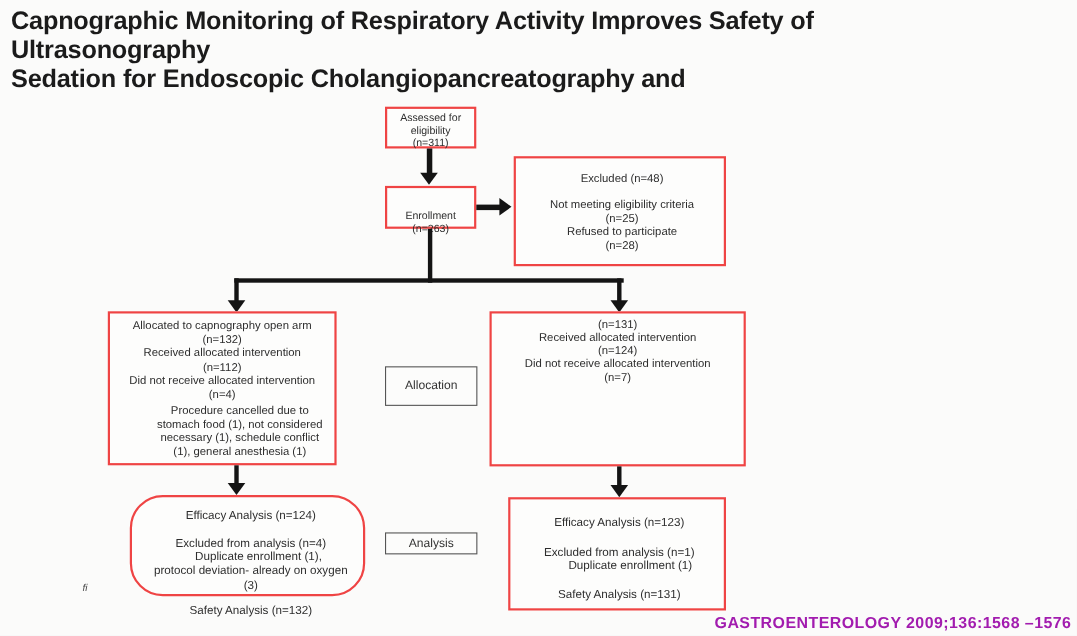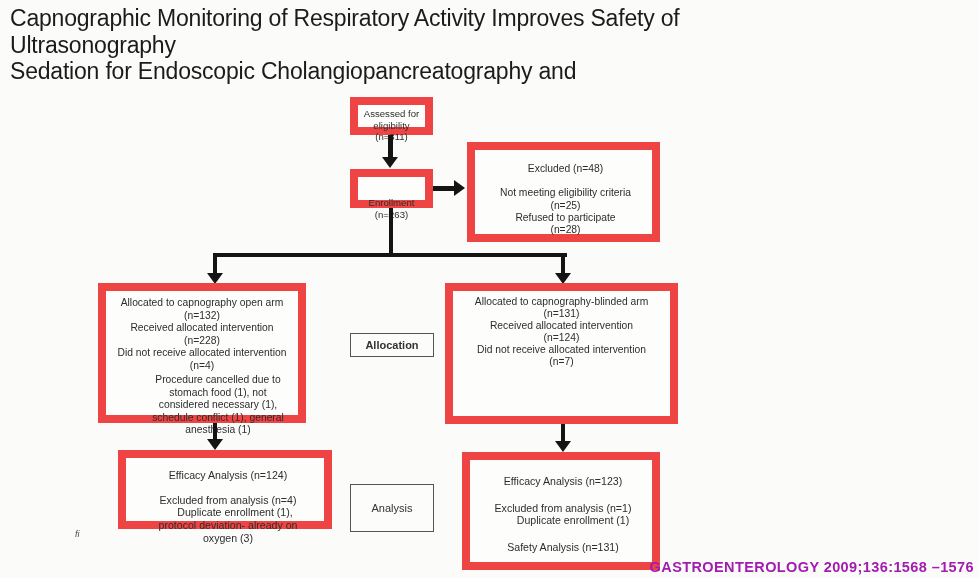--- a/index.html
+++ b/index.html
@@ -1,24 +1,24 @@
 <!DOCTYPE html>
 <html><head>
 <meta charset="utf-8">
 <style>
   html,body{margin:0;padding:0;}
   body{font-family:"Liberation Sans", sans-serif; background:#e9e9e9;}
   #stage{position:relative;width:979px;height:578px;background:#fbfbfa;overflow:hidden;}
 
   
   .slide-title{position:absolute;left:10px;top:5px;width:950px;color:#1b1b1b;
-    font-weight:normal;font-size:23px;line-height:1.16;letter-spacing:-0.2px;}
+    font-weight:bold;font-size:23px;line-height:1.16;letter-spacing:-0.2px;}
 
   
-  .fbox{position:absolute;background:#fdfdfc;border:8px solid #ef4444;color:#2d2d2d;
+  .fbox{position:absolute;background:#fdfdfc;border:2px solid #ef4444;color:#2d2d2d;
     font-size:10.3px;line-height:1.2;box-sizing:border-box;}
   .fbox .c{text-align:center;}
   .fbox .l{text-align:center;}
   .gap10{margin-top:10px;}
   .gap12{margin-top:12px;}
   .gap14{margin-top:14px;}
   .ind14{padding-left:14px;}
   .ind20{padding-left:20px;}
 
   .labelbox{position:absolute;background:#fcfcfb;border:1.5px solid #555;color:#333;
@@ -77,56 +77,56 @@
     <div class="hline" style="left:213px;top:253px;width:354px;height:4px;"></div>
     <div class="vline" style="left:213px;top:253px;width:4px;height:21px;"></div>
     <div class="ah-down" style="left:207px;top:273px;"></div>
     <div class="vline" style="left:561px;top:253px;width:4px;height:21px;"></div>
     <div class="ah-down" style="left:555px;top:273px;"></div>
 
     <div class="fbox" style="left:98px;top:283px;width:208px;height:140px;padding:6px 8px 0 8px;line-height:1.22;">
       <div class="c">Allocated to capnography open arm</div>
       <div class="c">(n=132)</div>
       <div class="c">Received allocated intervention</div>
-      <div class="c">(n=228)</div>
+      <div class="c">(n=112)</div>
       <div class="c">Did not receive allocated intervention</div>
       <div class="c">(n=4)</div>
       <div class="l" style="margin-top:2px;margin-left:32px;">Procedure cancelled due to stomach food (1), not considered necessary (1), schedule conflict (1), general anesthesia (1)</div>
     </div>
 
-    <div class="labelbox" style="left:350px;top:333px;width:84px;height:24px;font-weight:bold;">
+    <div class="labelbox" style="left:350px;top:333px;width:84px;height:36px;">
       <span>Allocation</span>
     </div>
 
     <div class="fbox" style="left:445px;top:283px;width:233px;height:141px;padding:5px 8px 0 8px;line-height:1.17;">
-      <div class="c">Allocated to capnography-blinded arm</div>
       <div class="c">(n=131)</div>
       <div class="c">Received allocated intervention</div>
       <div class="c">(n=124)</div>
       <div class="c">Did not receive allocated intervention</div>
       <div class="c">(n=7)</div>
     </div>
 
     <div class="vline" style="left:213px;top:423px;width:4px;height:18px;"></div>
     <div class="ah-down" style="left:207px;top:439px;"></div>
     <div class="vline" style="left:561px;top:424px;width:4px;height:18px;"></div>
     <div class="ah-down" style="left:555px;top:441px;"></div>
 
-    <div class="fbox" style="left:118px;top:450px;width:214px;height:79px;padding:11px 8px 0 14px;font-size:10.6px;">
+    <div class="fbox" style="left:118px;top:450px;width:214px;height:92px;padding:11px 8px 0 14px;font-size:10.6px;border-radius:30px;">
       <div class="l">Efficacy Analysis (n=124)</div>
       <div class="l gap12">Excluded from analysis (n=4)</div>
       <div class="l ind14">Duplicate enrollment (1),</div>
       <div class="l">protocol deviation- already on oxygen (3)</div>
+      <div class="l gap10">Safety Analysis (n=132)</div>
     </div>
 
-    <div class="labelbox" style="left:350px;top:484px;width:84px;height:48px;">
+    <div class="labelbox" style="left:350px;top:484px;width:84px;height:20px;">
       <span>Analysis</span>
     </div>
 
-    <div class="fbox" style="left:462px;top:452px;width:198px;height:118px;padding:15px 8px 0 12px;font-size:10.6px;">
+    <div class="fbox" style="left:462px;top:452px;width:198px;height:103px;padding:15px 8px 0 12px;font-size:10.6px;">
       <div class="l">Efficacy Analysis (n=123)</div>
       <div class="l gap14">Excluded from analysis (n=1)</div>
       <div class="l ind20">Duplicate enrollment (1)</div>
       <div class="l gap14">Safety Analysis (n=131)</div>
     </div>
 
   </div>
 
   <div class="figure-mark">fi</div>
 

